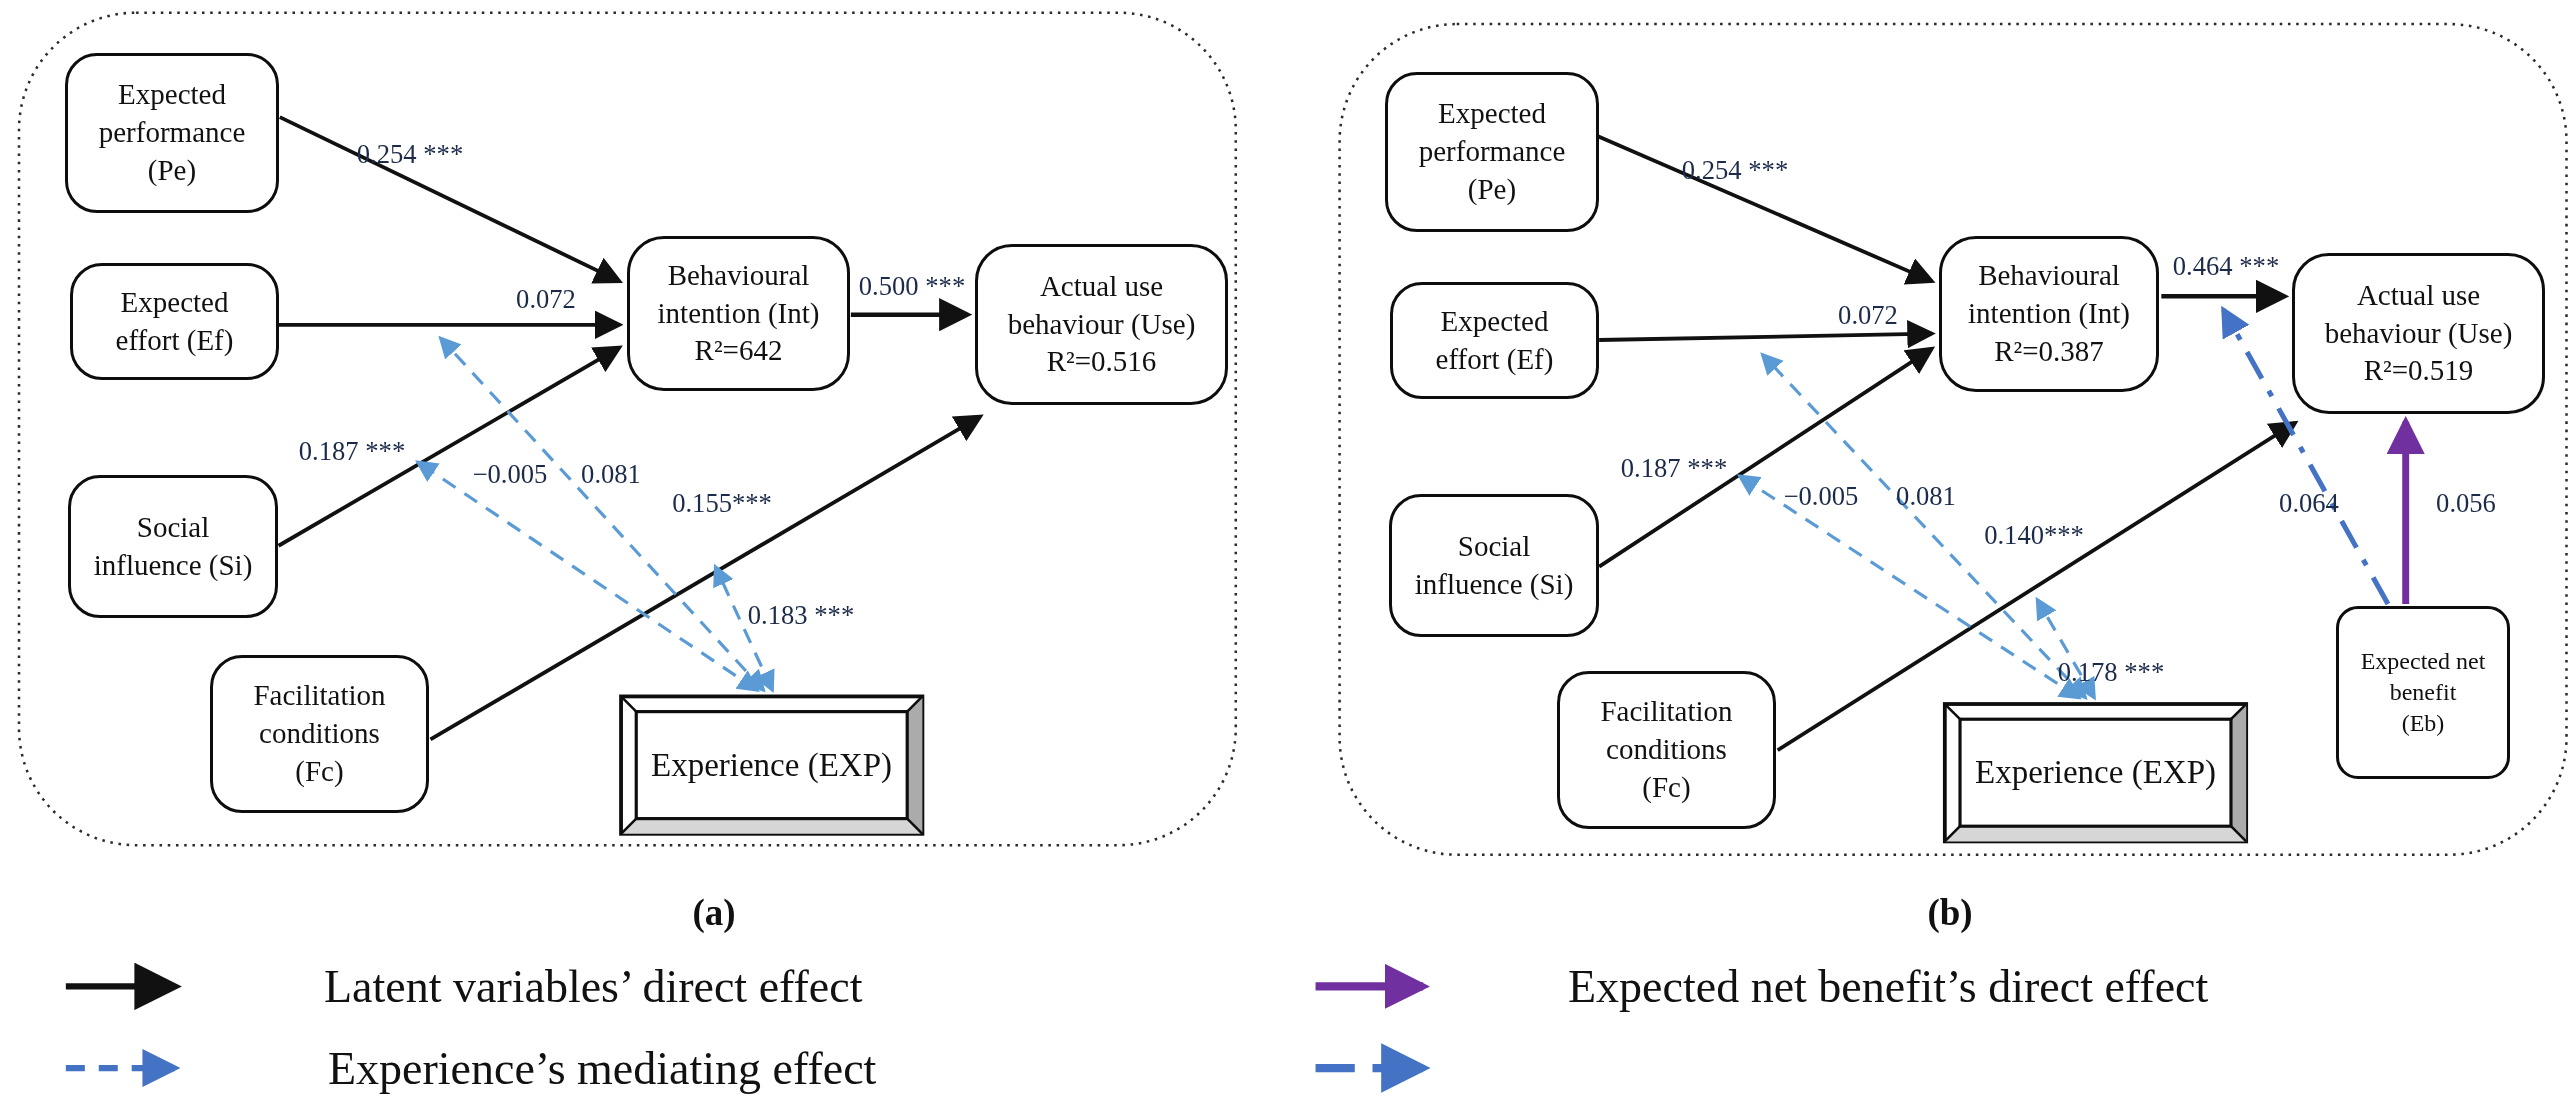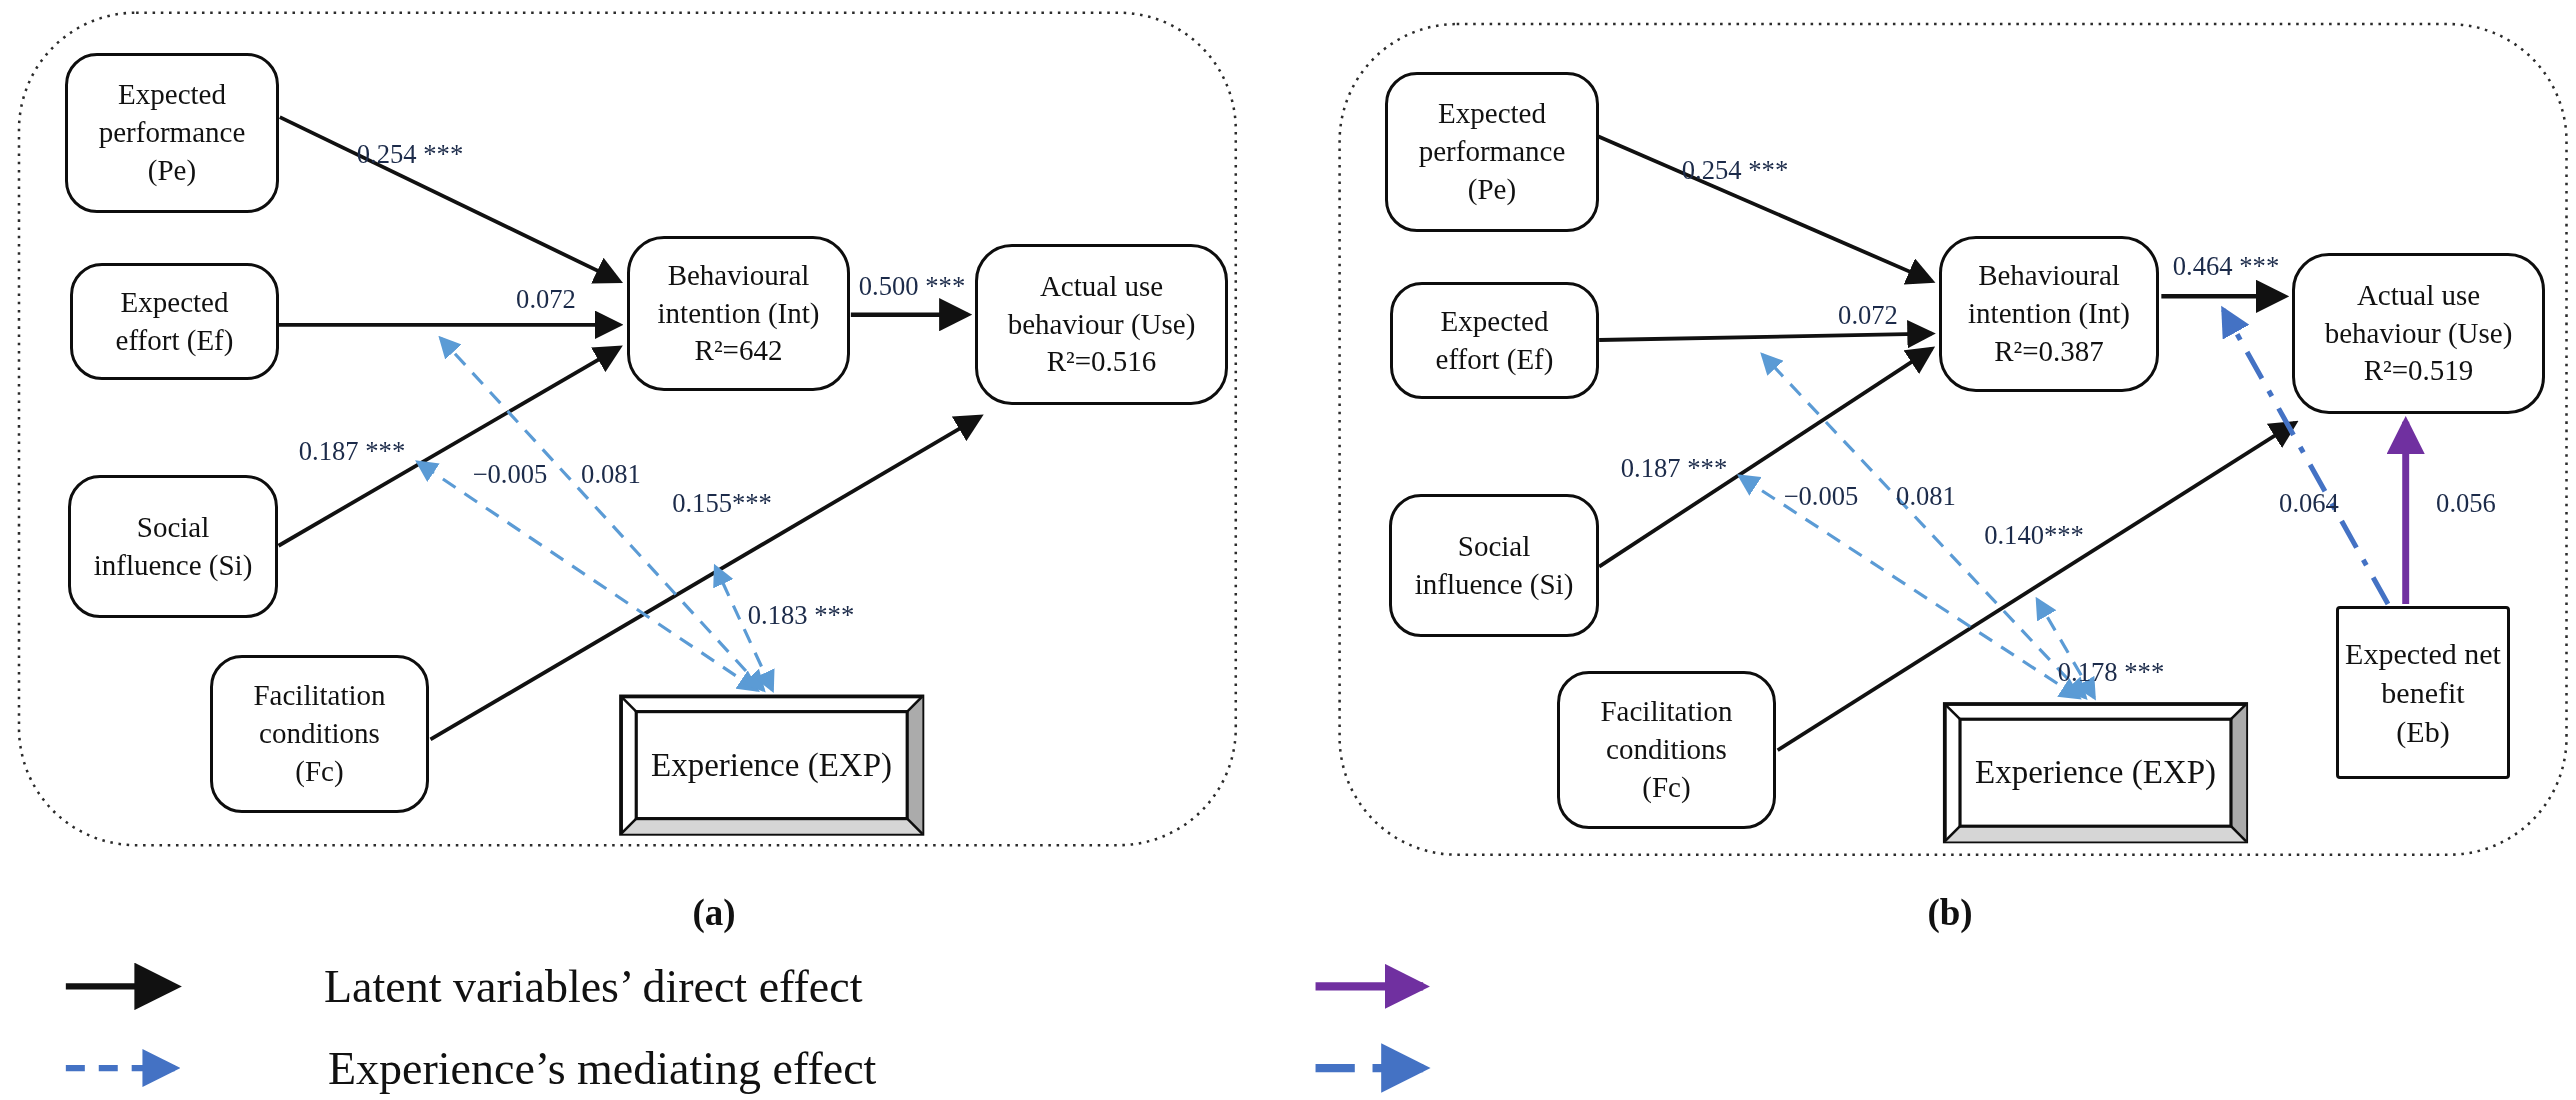--- a/index.html
+++ b/index.html
@@ -151,21 +151,21 @@
   <div class="node thick" style="left:1939px;top:236px;width:220px;height:156px">
     <div>Behavioural</div>
     <div>intention (Int)</div>
     <div>R²=0.387</div>
   </div>
   <div class="node thick" style="left:2292px;top:253px;width:253px;height:161px">
     <div>Actual use</div>
     <div>behaviour (Use)</div>
     <div>R²=0.519</div>
   </div>
-  <div class="node" style="left:2336px;top:606px;width:174px;height:173px;border-radius:4px;font-size:30px">
+  <div class="node" style="left:2336px;top:606px;width:174px;height:173px;border-radius:22px;font-size:24px">
     <div>Expected net</div>
     <div>benefit</div>
     <div>(Eb)</div>
   </div>
   <div class="exp-label" style="left:1960px;top:719px;width:271px;height:107px">Experience (EXP)</div>
 
   <div class="coef" style="left:1735px;top:170px">0.254 ***</div>
   <div class="coef" style="left:1868px;top:315px">0.072</div>
   <div class="coef" style="left:1674px;top:468px">0.187 ***</div>
   <div class="coef" style="left:1821px;top:496px">−0.005</div>
@@ -174,15 +174,16 @@
   <div class="coef" style="left:2111px;top:672px">0.178 ***</div>
   <div class="coef" style="left:2226px;top:266px">0.464 ***</div>
   <div class="coef" style="left:2309px;top:503px">0.064</div>
   <div class="coef" style="left:2466px;top:503px">0.056</div>
 
   <div class="caption" style="left:714px;top:912px">(a)</div>
   <div class="caption" style="left:1950px;top:912px">(b)</div>
 
   <div class="legend-text" style="left:288px;top:986px">Latent variables’ direct effect</div>
   <div class="legend-text" style="left:292px;top:1068px">Experience’s mediating effect</div>
+  <div class="legend-text" style="left:1532px;top:986px">Expected net benefit’s direct effect</div>
 
 </div>
 
 
 </body></html>

